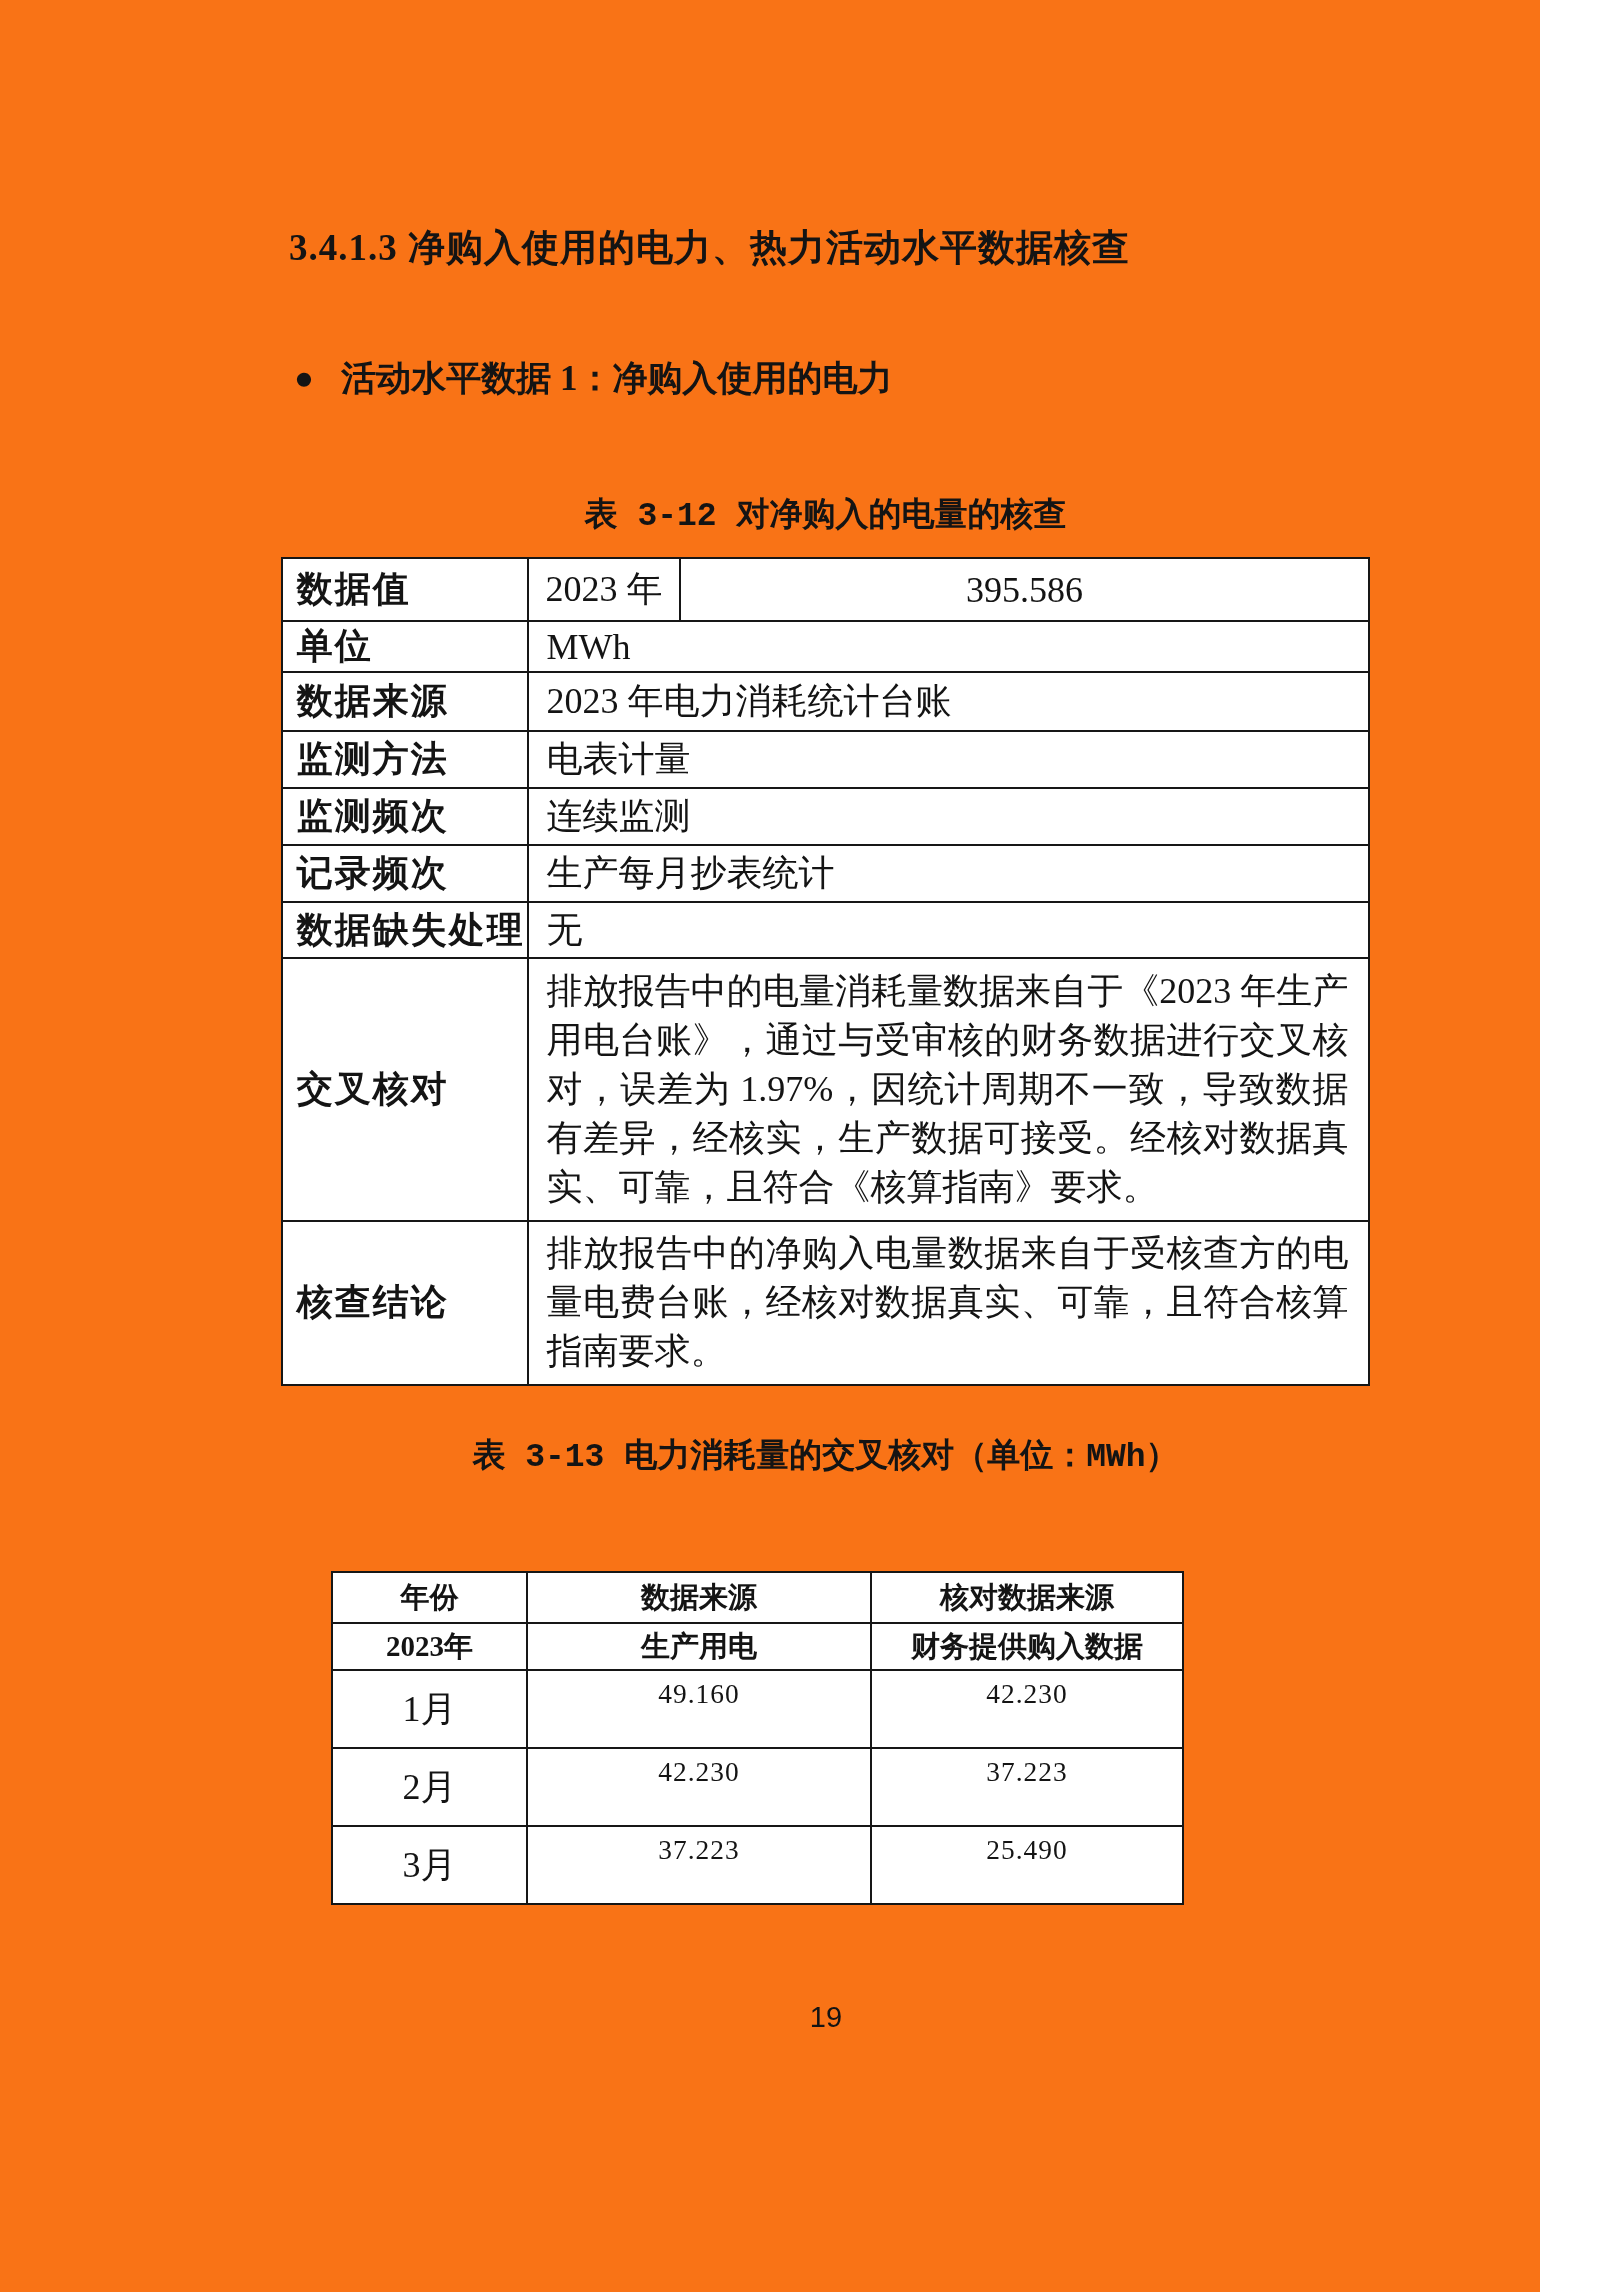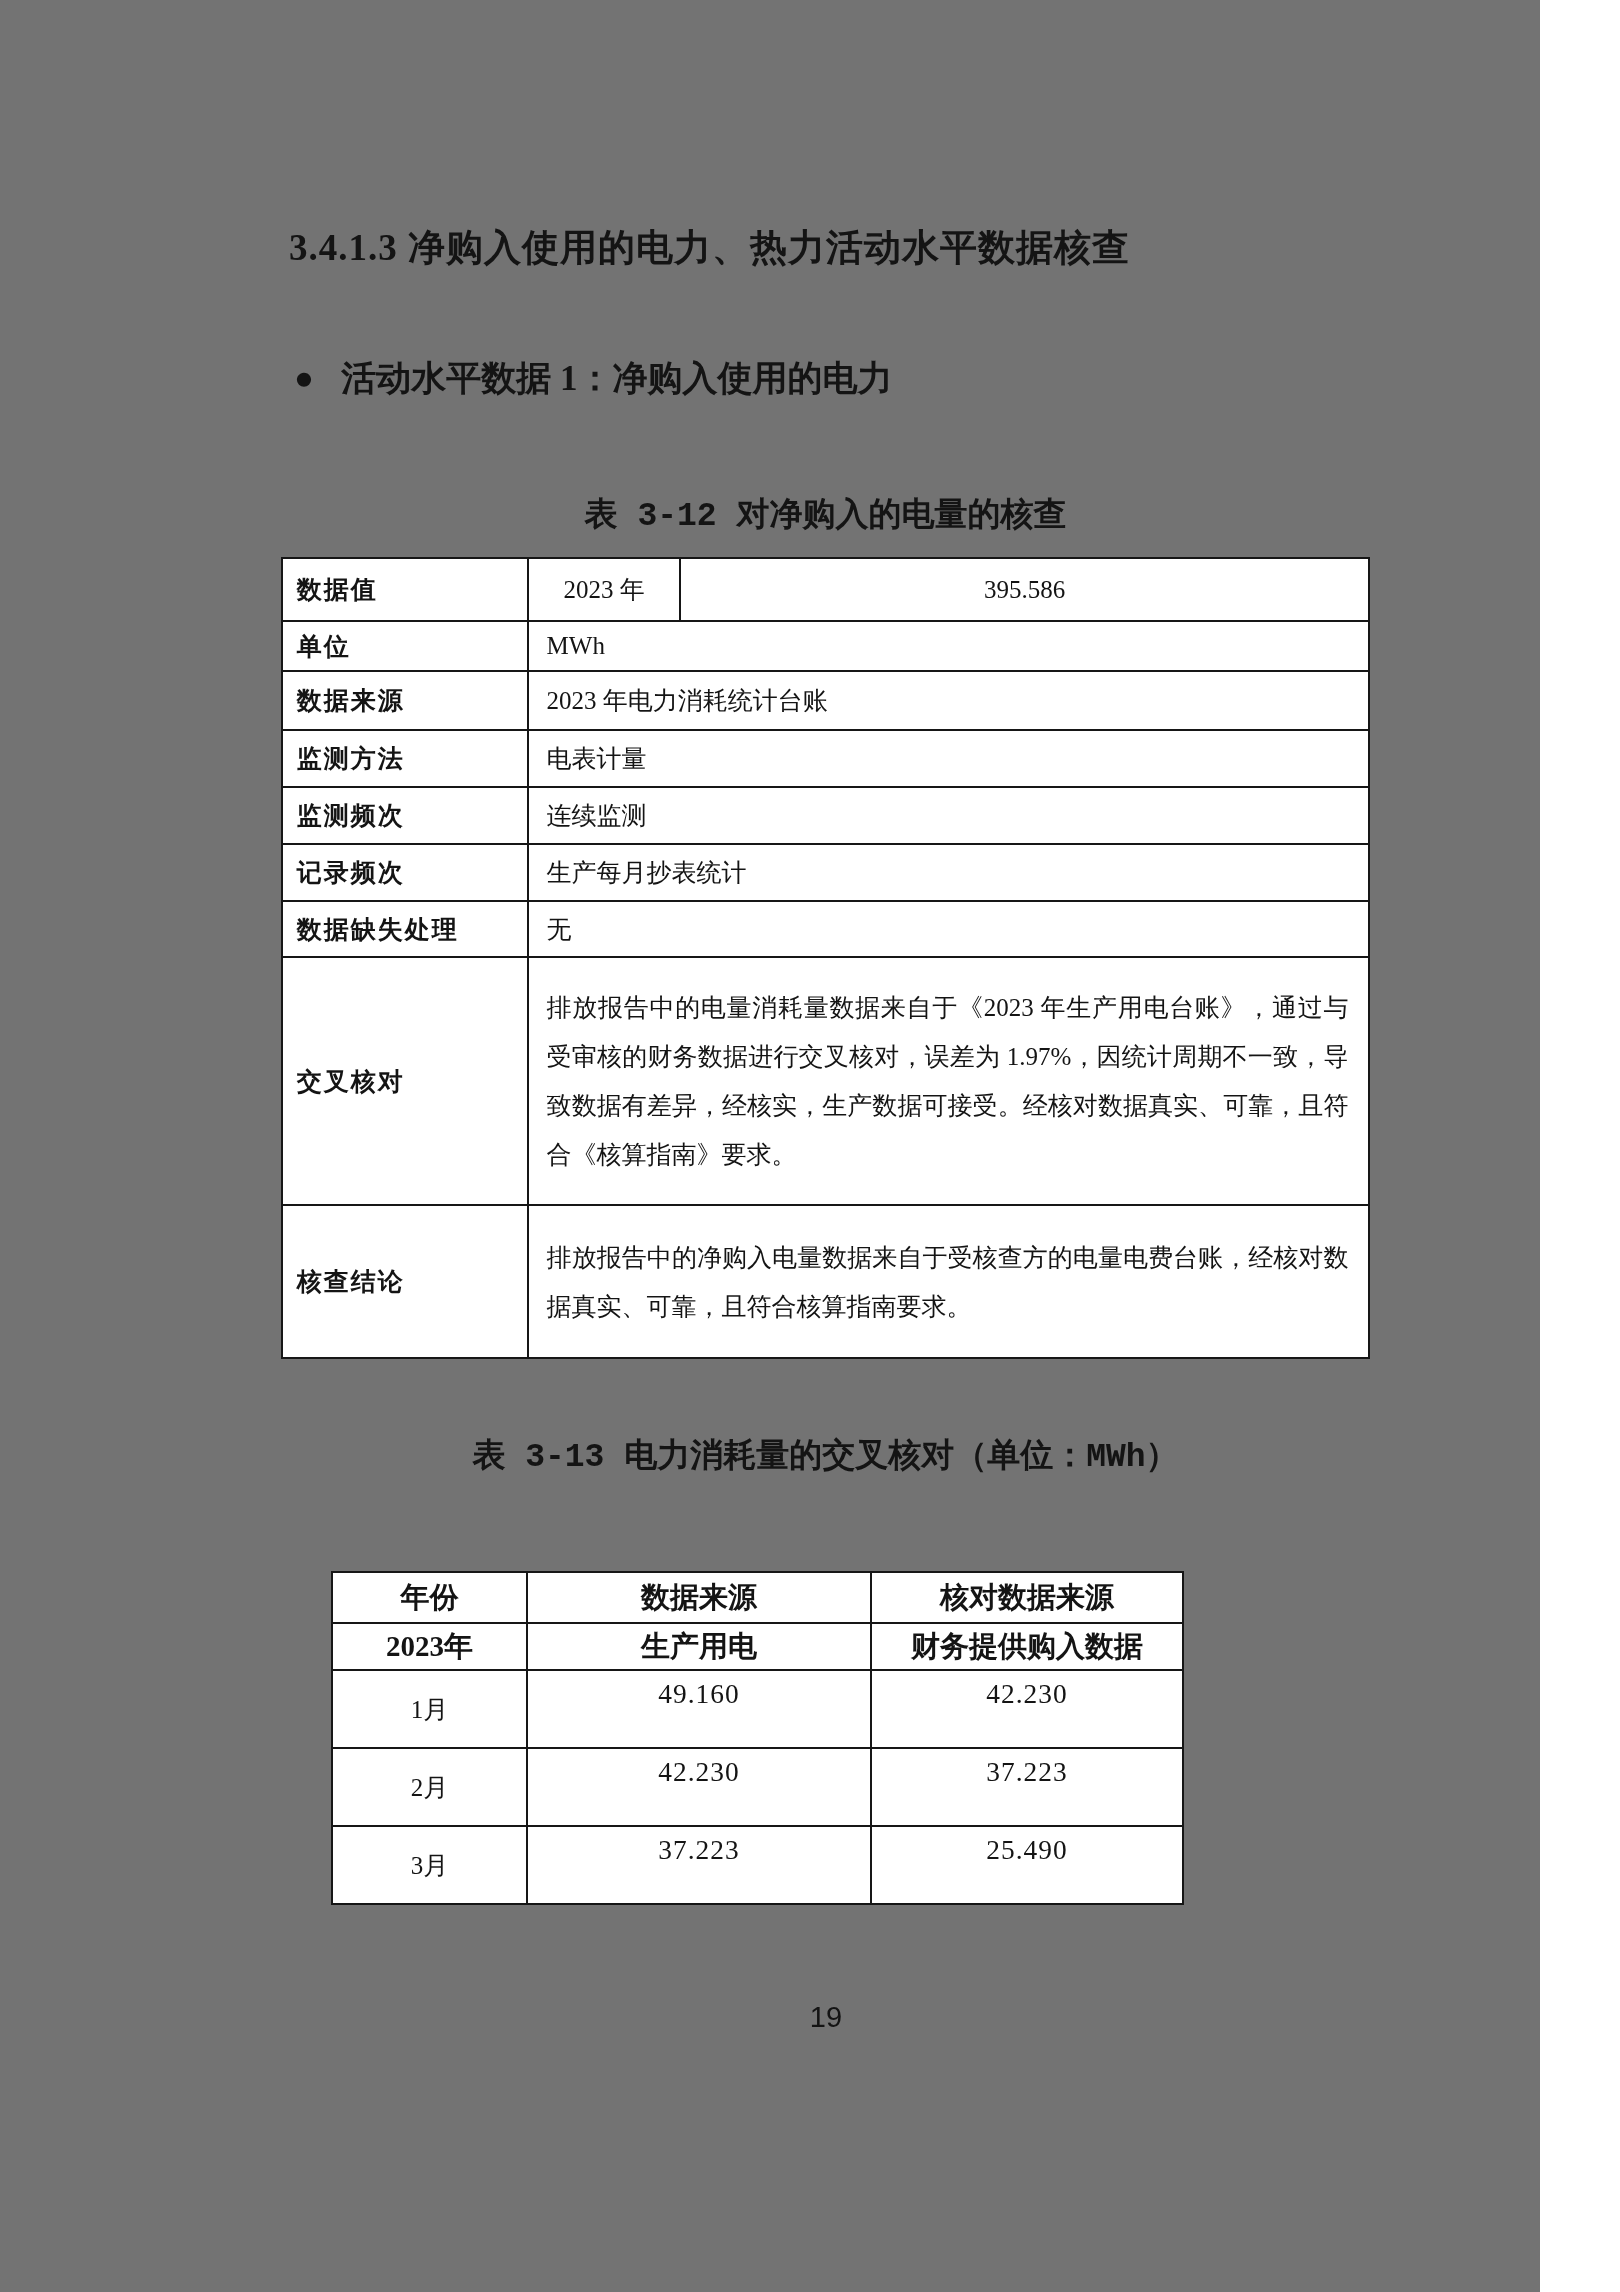--- a/index.html
+++ b/index.html
@@ -5,21 +5,21 @@
   * { margin: 0; padding: 0; box-sizing: border-box; }
   html, body { background: #ffffff; }
   body {
     font-family: "Liberation Serif", "DejaVu Serif", serif;
     color: #141414;
   }
   .page {
     position: relative;
     width: 1540px;
     height: 2293px;
-    background: #737373;
+    background: #f97316;
     overflow: hidden;
   }
   .heading {
     position: absolute;
     left: 289px;
     top: 223px;
     font-size: 37px;
     font-weight: bold;
     letter-spacing: 1px;
     white-space: nowrap;
@@ -53,21 +53,21 @@
   .caption2 { top: 1433px; }
 
   table {
     position: absolute;
     border-collapse: collapse;
     table-layout: fixed;
     background: #ffffff;
   }
   td {
     border: 2px solid #161616;
-    font-size: 25px;
+    font-size: 36px;
     vertical-align: middle;
     overflow: hidden;
   }
   .t312 {
     left: 281px;
     top: 557px;
     width: 1089px;
     border: 2.9px solid #121212;
   }
   .t312 td.lbl {

